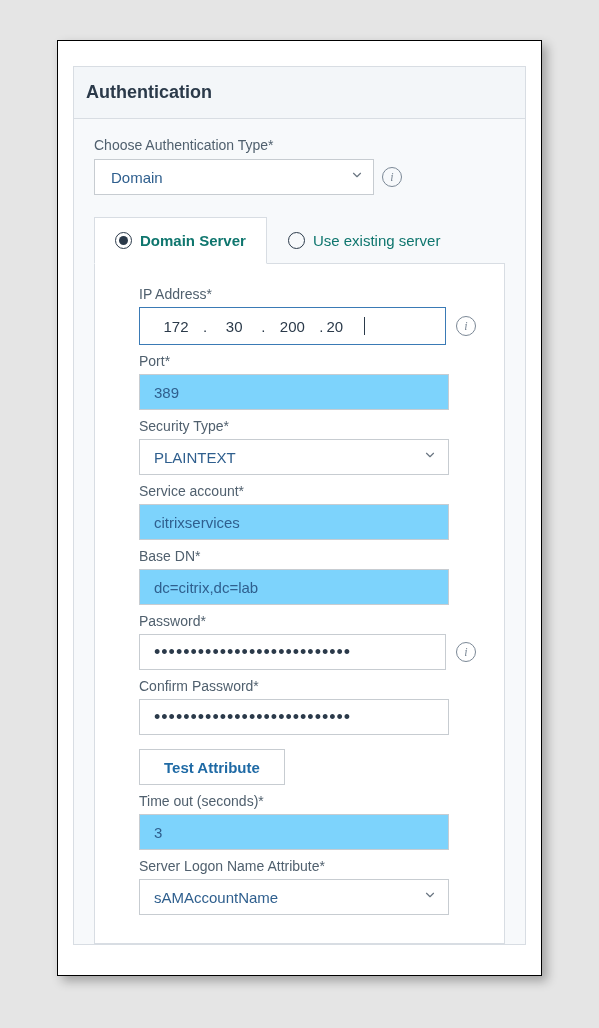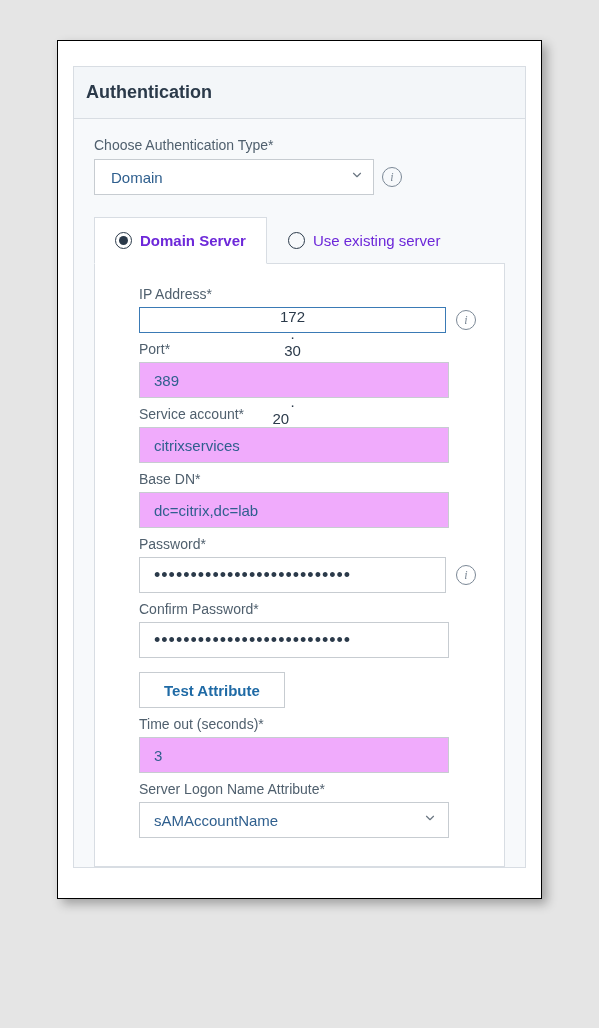--- a/index.html
+++ b/index.html
@@ -91,21 +91,21 @@
       display: flex;
       margin-top: 22px;
       border-bottom: 1px solid #d8dde3;
     }
     .tab {
       display: flex;
       align-items: center;
       gap: 8px;
       padding: 14px 20px;
       font-size: 15px;
-      color: #6d28d9;
+      color: #0f766e;
       cursor: pointer;
       border: 1px solid transparent;
       border-bottom: none;
       background: #f7f9fb;
     }
     .tab.active {
       background: #fff;
       border: 1px solid #d8dde3;
       border-bottom: 1px solid #fff;
       margin-bottom: -1px;
@@ -149,33 +149,32 @@
       align-items: center;
       gap: 10px;
     }
     input[type=text].text-input, .text-input {
       height: 36px;
       border: 1px solid #c7ccd1;
       padding: 0 14px;
       font-size: 15px;
       color: #2f5f8e;
       width: 310px;
-      background: #f0abfc;
+      background: #7dd3fc;
     }
     .ip-input {
-      height: 26px;
+      height: 38px;
       border: 1px solid #3a7ab5;
       background: #fff;
       width: 310px;
       display: flex;
       align-items: center;
       padding: 0 12px;
       font-size: 15px;
       color: #2b3a4a;
-      flex-direction: column;
     }
     .ip-seg { width: 48px; text-align: center; border: none; outline: none; font-size: 15px; color: #2b3a4a; }
     .ip-dot { color: #2b3a4a; padding: 0 3px; }
     .cursor-bar { display:inline-block; width:1px; height:18px; background:#2b3a4a; vertical-align:middle; margin-left:-3px; }
     .select-full {
       width: 310px;
       position: relative;
     }
     .select-full .select-box {
       height: 36px;
@@ -271,20 +270,33 @@
             </div>
             <span class="info-icon">i</span>
           </div>
         </div>
 
         <div class="form-group">
           <label class="form-label">Port*</label>
           <input type="text" class="text-input" value="389" style="">
         </div>
 
+        <div class="form-group">
+          <label class="form-label">Security Type*</label>
+          <div class="select-full">
+            <div class="select-box">
+              <span>PLAINTEXT</span>
+            </div>
+            <span class="chevron">
+              <svg class="chev" viewBox="0 0 24 24">
+                  <path d="M6 9l6 6 6-6" stroke="#6a7682" stroke-width="2" fill="none" stroke-linecap="round" stroke-linejoin="round"></path>
+                </svg>
+            </span>
+          </div>
+        </div>
 
         <div class="form-group">
           <label class="form-label">Service account*</label>
           <input type="text" class="text-input" value="citrixservices" style="">
         </div>
 
         <div class="form-group">
           <label class="form-label">Base DN*</label>
           <input type="text" class="text-input" value="dc=citrix,dc=lab" style="">
         </div>

